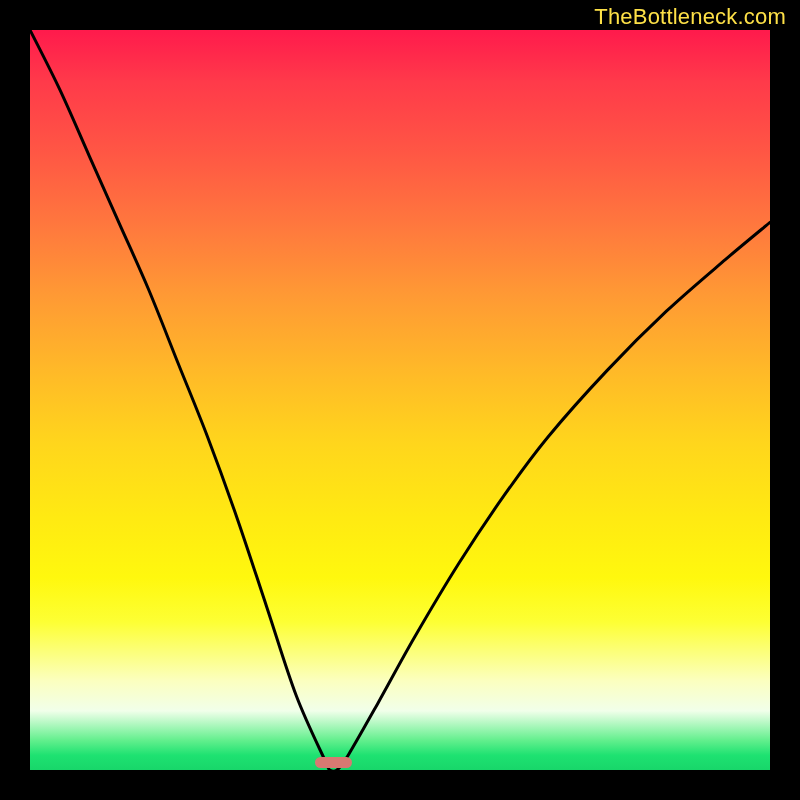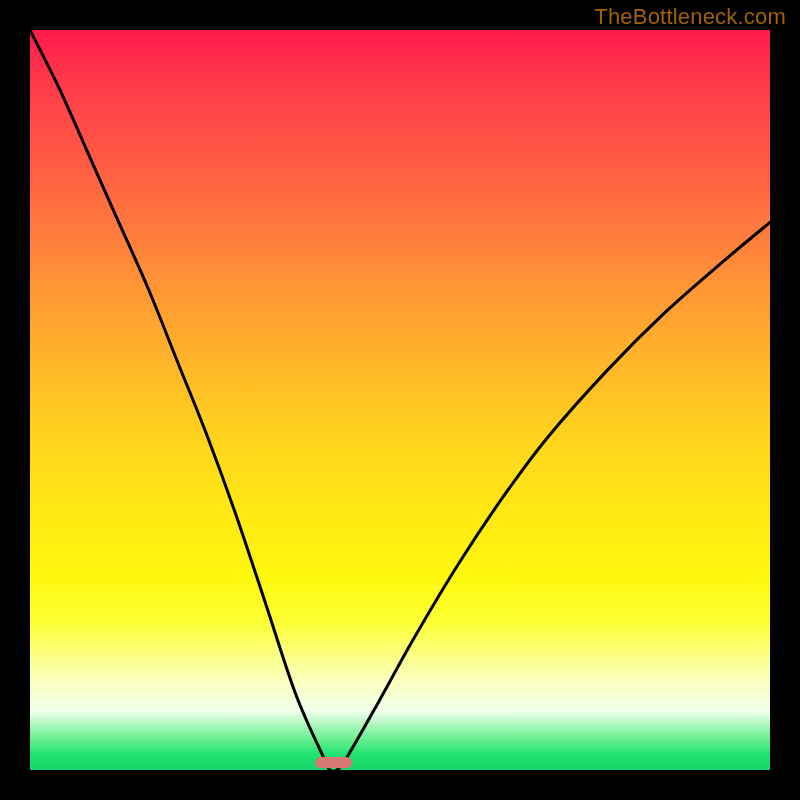--- a/index.html
+++ b/index.html
@@ -14,21 +14,21 @@
   .outer {
     position: relative;
     width: 800px;
     height: 800px;
     background: #000;
   }
   .watermark {
     position: absolute;
     top: 4px;
     right: 14px;
-    color: #a16207;
+    color: #fde047;
     font-size: 22px;
     font-weight: 500;
     letter-spacing: 0.2px;
     z-index: 10;
   }
   .plot {
     position: absolute;
     left: 30px;
     top: 30px;
     width: 740px;

